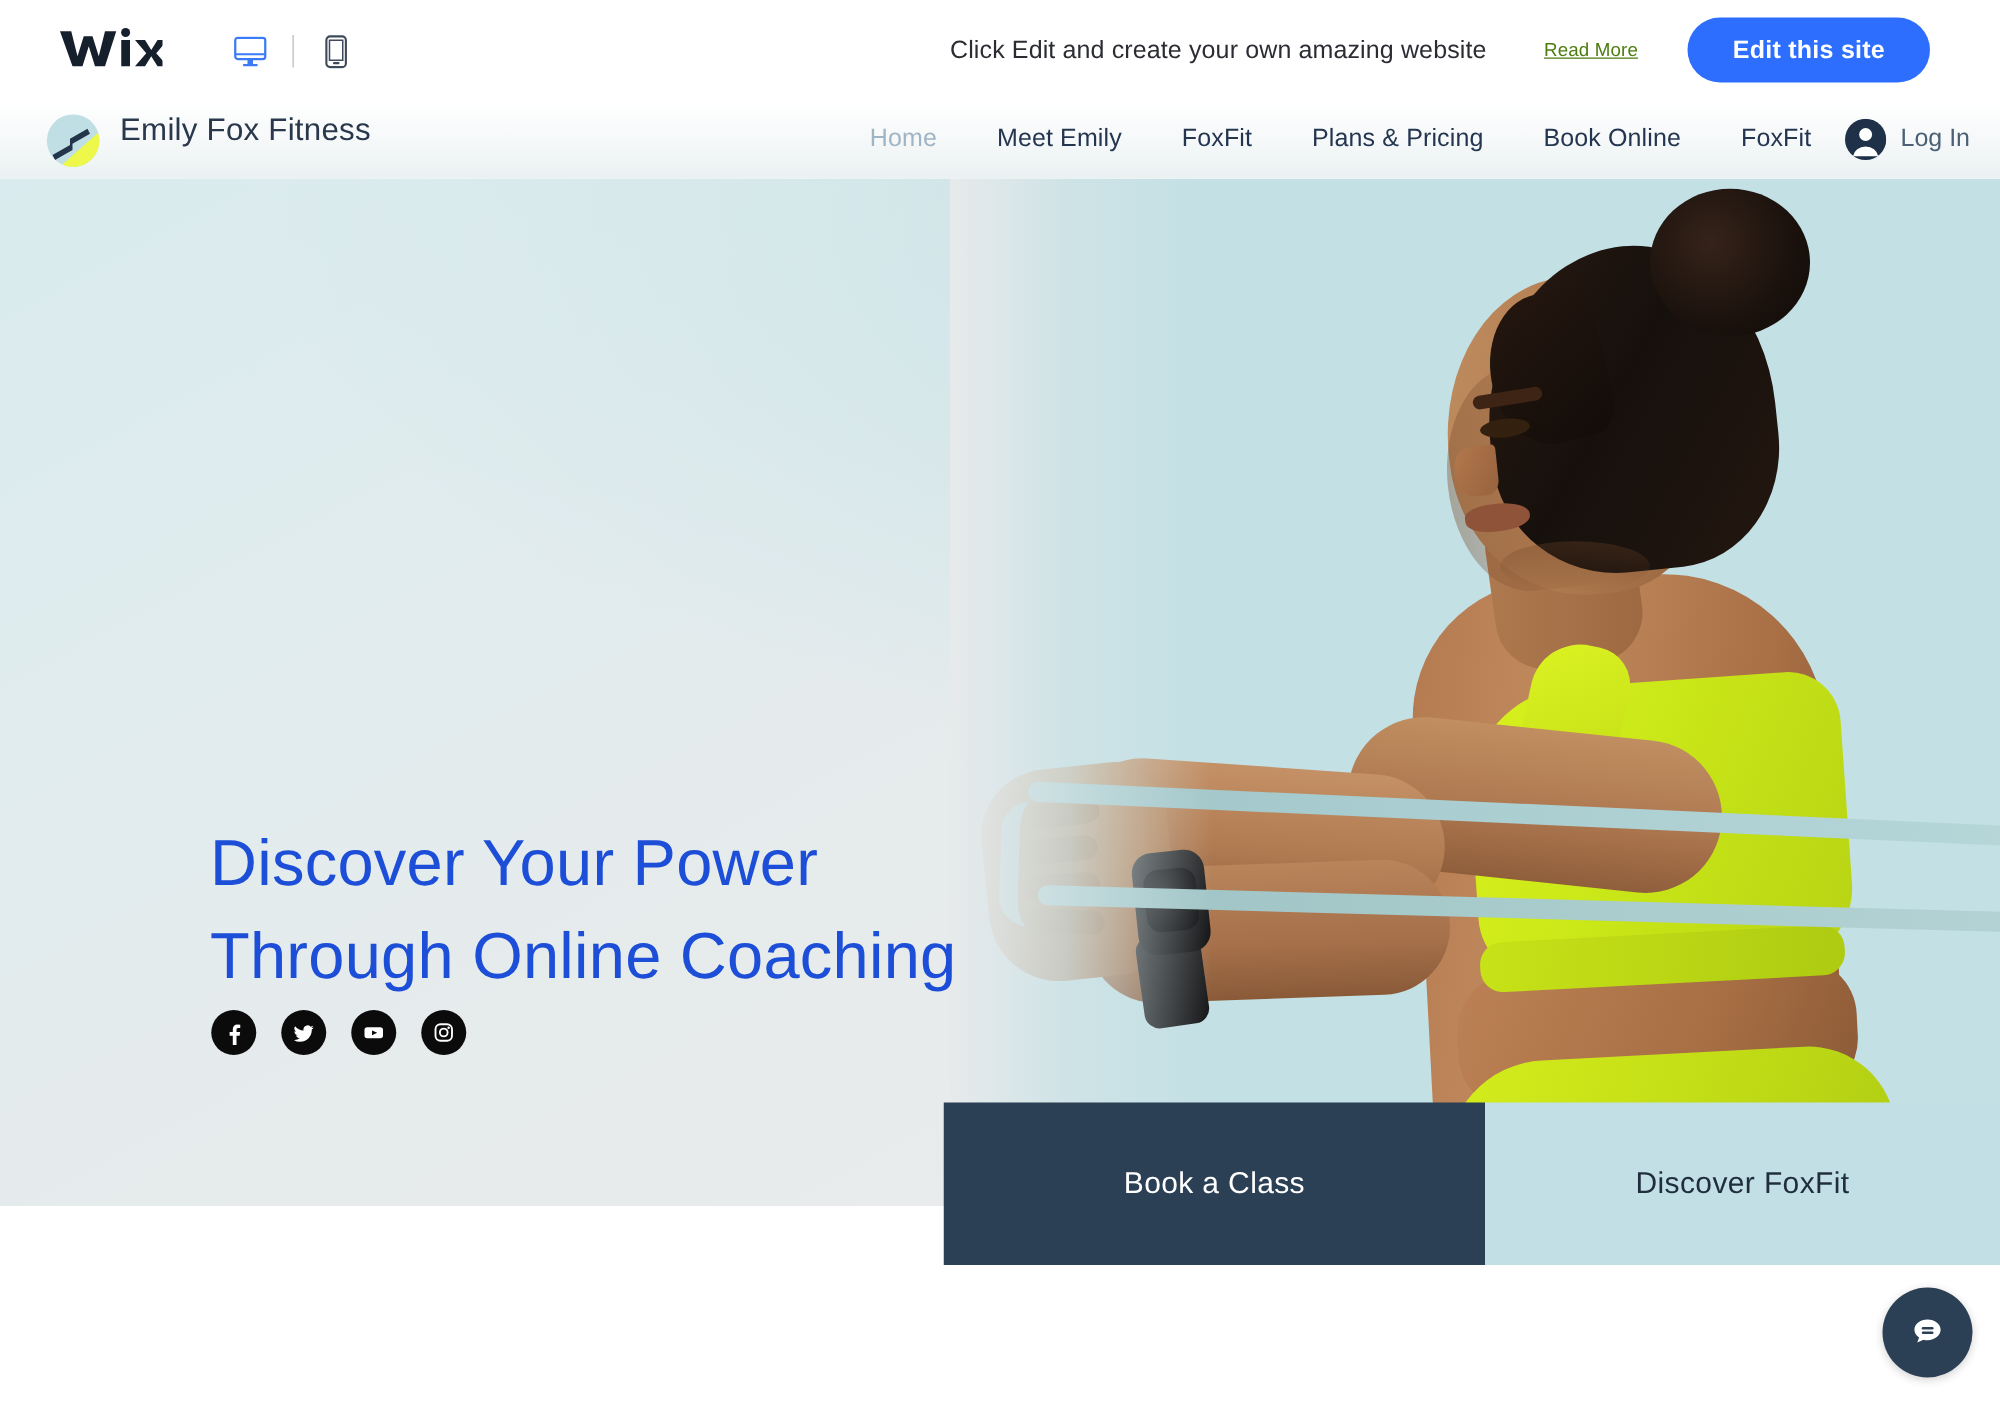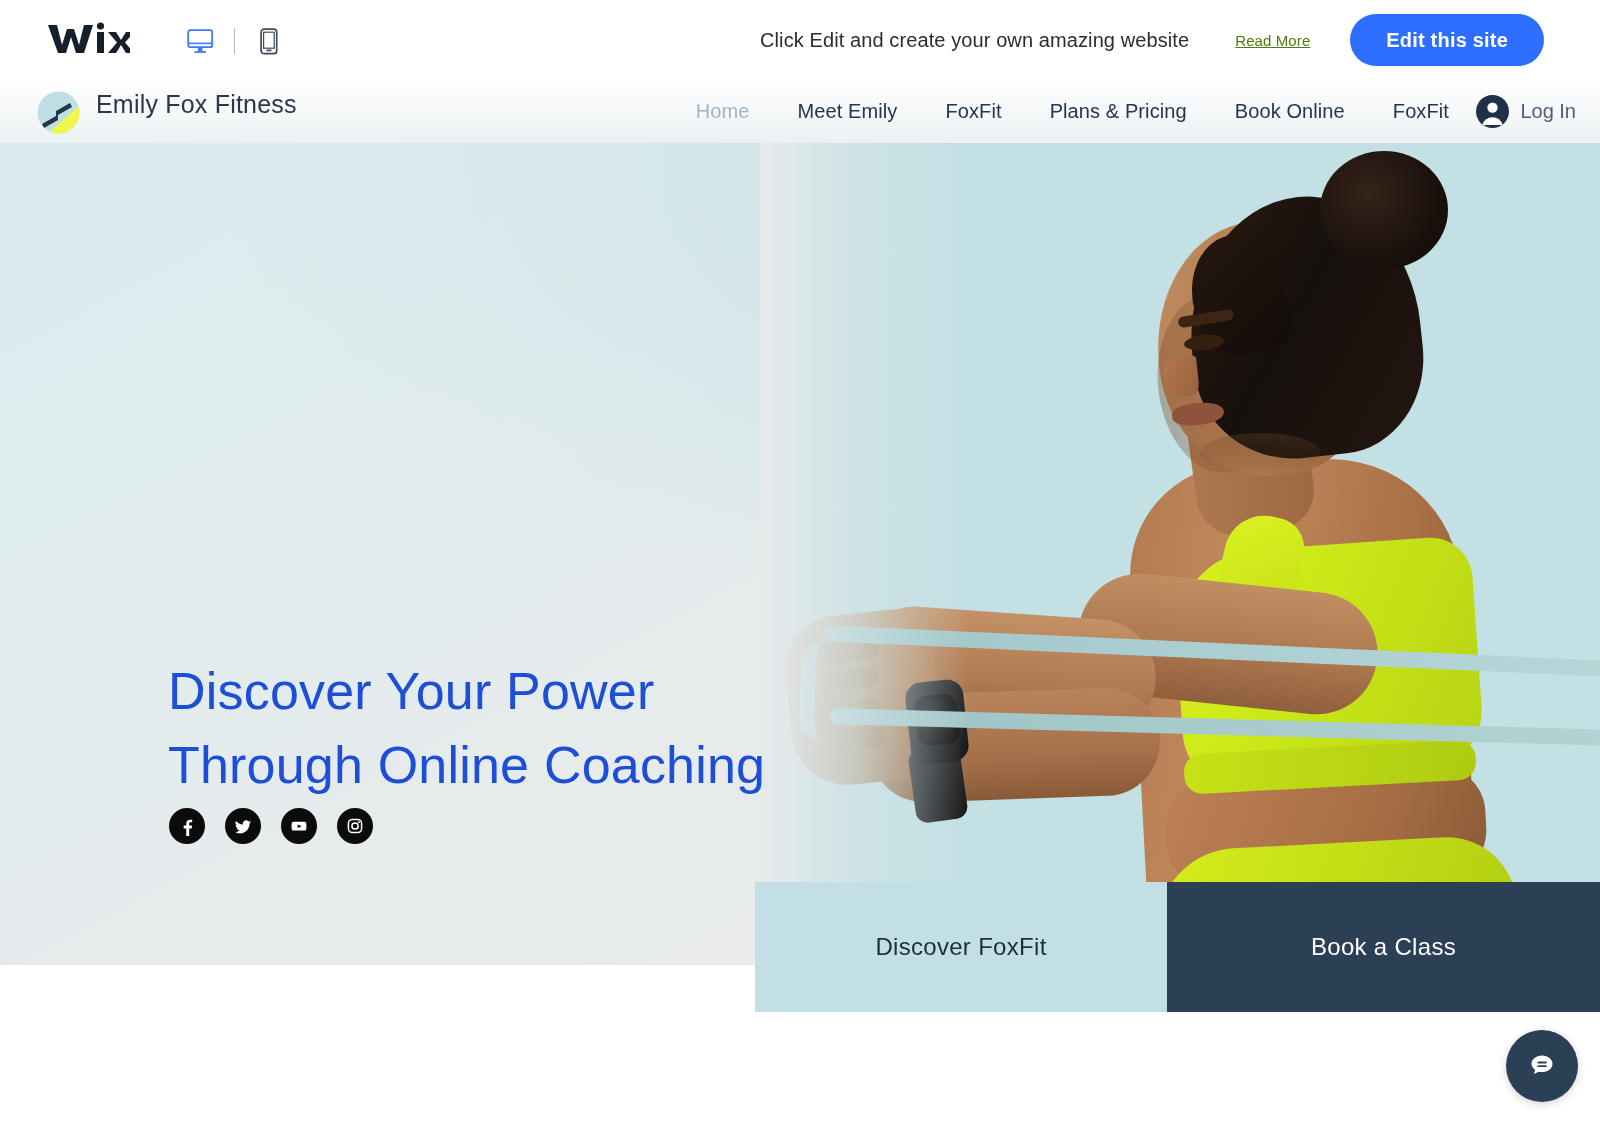--- a/index.html
+++ b/index.html
@@ -421,22 +421,22 @@
         <svg width="20" height="20" viewBox="0 0 20 20">
           <rect x="3.4" y="3.4" width="13.2" height="13.2" rx="4" fill="none" stroke="#fff" stroke-width="1.5"></rect>
           <circle cx="10" cy="10" r="3.1" fill="none" stroke="#fff" stroke-width="1.5"></circle>
           <circle cx="13.9" cy="6.2" r="1" fill="#fff"></circle>
         </svg>
       </div>
     </div>
   </div>
 
   <div class="cta-row">
+    <div class="cta cta-right">Book a Class</div>
     <div class="cta cta-left">Discover FoxFit</div>
-    <div class="cta cta-right">Book a Class</div>
   </div>
 
   <div class="chat-btn">
     <svg width="36" height="36" viewBox="0 0 36 36">
       <path d="M18 7.5c5.8 0 10.5 3.7 10.5 8.3s-4.7 8.3-10.5 8.3a13 13 0 0 1-3.2-.4l-5 2.3 1.5-4a7.8 7.8 0 0 1-3.8-6.2C7.5 11.2 12.2 7.5 18 7.5z" fill="#fff"></path>
       <rect x="13.4" y="13.6" width="9.4" height="1.9" rx=".95" fill="#2b3f55"></rect>
       <rect x="13.4" y="17.2" width="9.4" height="1.9" rx=".95" fill="#2b3f55"></rect>
     </svg>
   </div>
 

